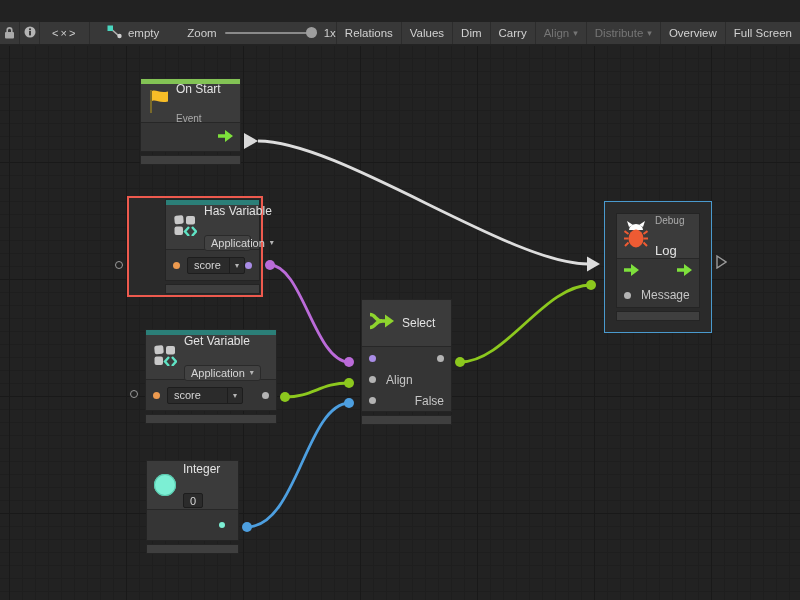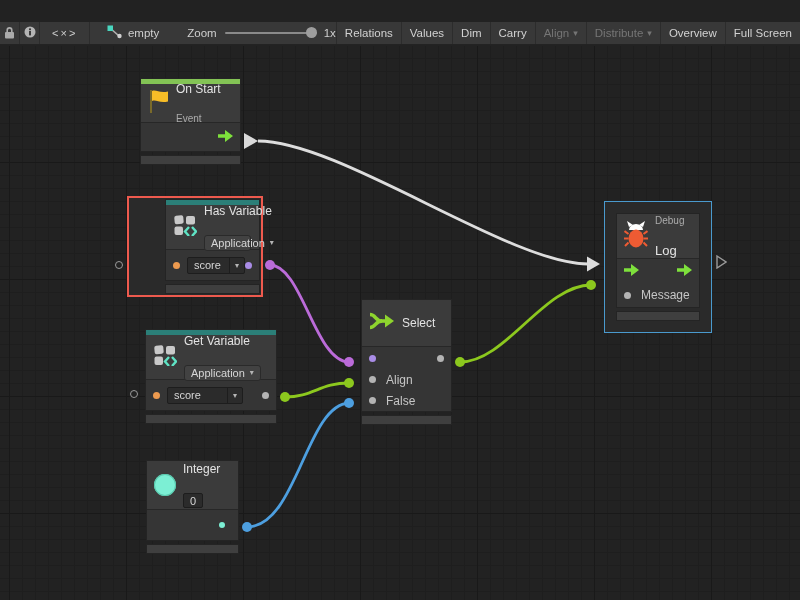--- a/index.html
+++ b/index.html
@@ -324,21 +324,21 @@
         </div>
         <div class="nports">
           <div class="prow" style="height:22px;">
             <span class="dot purple"></span>
             <span class="dot gray" style="margin-left:auto;"></span>
           </div>
           <div class="prow" style="height:21px;">
             <span class="dot gray"></span>
             <span class="port-label">Align</span>
           </div>
-          <div class="prow" style="height:21px;">
+          <div class="prow" style="height:21px;justify-content:space-between;">
             <span class="dot gray"></span>
             <span class="port-label">False</span>
           </div>
         </div>
       </div>
       <div class="node-footer"></div>
     </div>
 
     <div class="node sel-blue" style="left:604px; top:155px; width:108px;">
       <span style="position:absolute; right:-16px; top:53px;">

